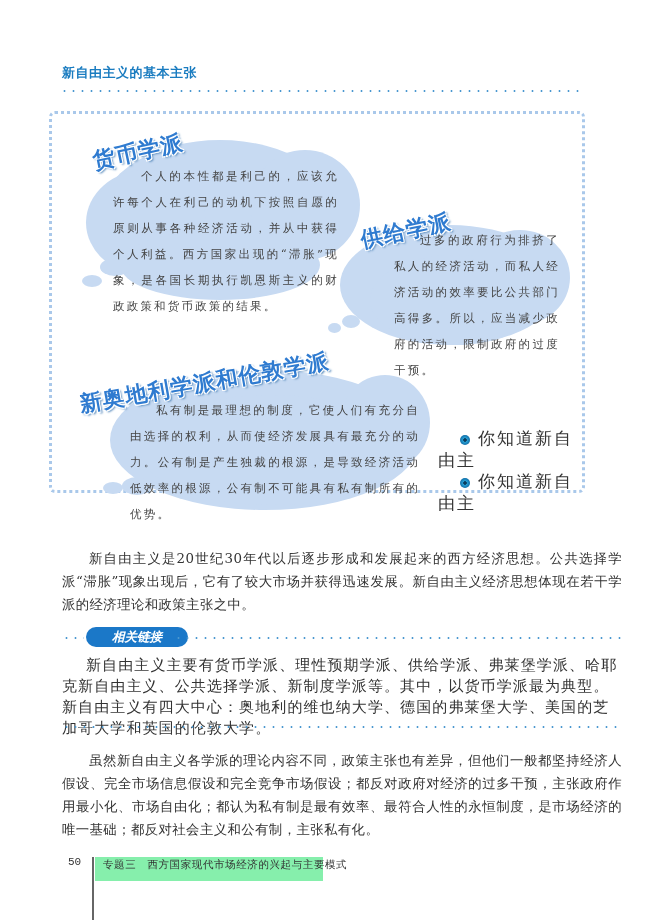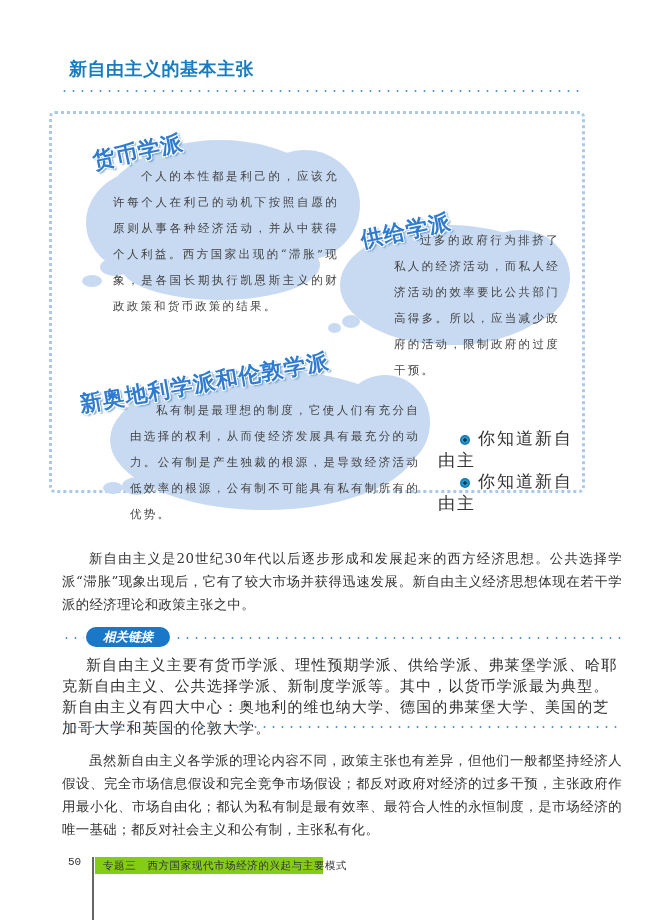--- a/index.html
+++ b/index.html
@@ -2,22 +2,22 @@
 <html><head>
 <meta charset="utf-8">
 <style>
   html, body { margin: 0; padding: 0; }
   body {
     width: 650px; height: 920px; background: #ffffff; position: relative; overflow: hidden;
     font-family: "DejaVu Serif", "Liberation Serif", serif; color: #333;
   }
   .abs { position: absolute; }
   .section-title {
-    left: 62px; top: 57px; font-family: "DejaVu Sans", "Liberation Sans", sans-serif;
-    font-weight: bold; font-size: 18px; color: #1a7cc0; letter-spacing: 0.5px; margin-left: 7px;
+    left: 62px; top: 64px; font-family: "DejaVu Sans", "Liberation Sans", sans-serif;
+    font-weight: bold; font-size: 13px; color: #1a7cc0; letter-spacing: 0.5px;
   }
   .dots-line {
     height: 2px;
     background-image: radial-gradient(circle, #4a98d0 0.9px, transparent 1.2px);
     background-size: 9px 2px; background-repeat: repeat-x;
   }
   .frame {
     left: 49px; top: 111px; width: 530px; height: 376px;
     border: 3px dotted #a9c8ea; border-radius: 6px;
   }
@@ -36,35 +36,35 @@
   .q-bullet {
     display: inline-block; width: 10px; height: 10px; border-radius: 50%;
     background: radial-gradient(circle at 50% 50%, #0a3d5e 0 1.5px, #2aa2d6 2px, #0f6ea8 5px);
     vertical-align: -1px; margin-right: 8px;
   }
   .para {
     position: absolute; font-size: 13.4px; line-height: 23px; color: #333; letter-spacing: 0.4px;
     text-align: justify;
   }
   .link-pill {
-    left: 86px; top: 627px; width: 84px; height: 20px; border-radius: 10px; background: #1b78c8;
+    left: 86px; top: 627px; width: 102px; height: 20px; border-radius: 10px; background: #1b78c8;
     color: #fff; font-family: "DejaVu Sans", "Liberation Sans", sans-serif; font-weight: bold;
     font-style: italic; font-size: 12.5px; line-height: 20px; text-align: center;
   }
   .link-text {
     position: absolute; left: 62px; top: 655px; width: 560px; font-size: 15px; line-height: 21px;
     color: #333; letter-spacing: 1.1px;
   }
   .footer-num {
     left: 68px; top: 856px; font-family: Liberation Mono, monospace; font-size: 11px; color: #333;
   }
   .footer-bar { left: 92px; top: 857px; width: 2px; height: 63px; background: #666; }
   .footer-label {
-    left: 95px; top: 857px; width: 220px; height: 17px; background: #84cc16;
-    font-family: Liberation Sans, sans-serif; font-size: 10.5px; line-height: 17px;
+    left: 95px; top: 857px; width: 220px; height: 24px; background: #86efac;
+    font-family: Liberation Mono, monospace; font-size: 10.5px; line-height: 17px;
     color: #333; padding-left: 8px; letter-spacing: 0.6px; white-space: nowrap;
   }
 </style>
 </head>
 <body>
 
 <div class="abs section-title">新自由主义的基本主张</div>
 <div class="abs dots-line" style="left:60px; top:90px; width:520px;"></div>
 
 <div class="abs frame"></div>

